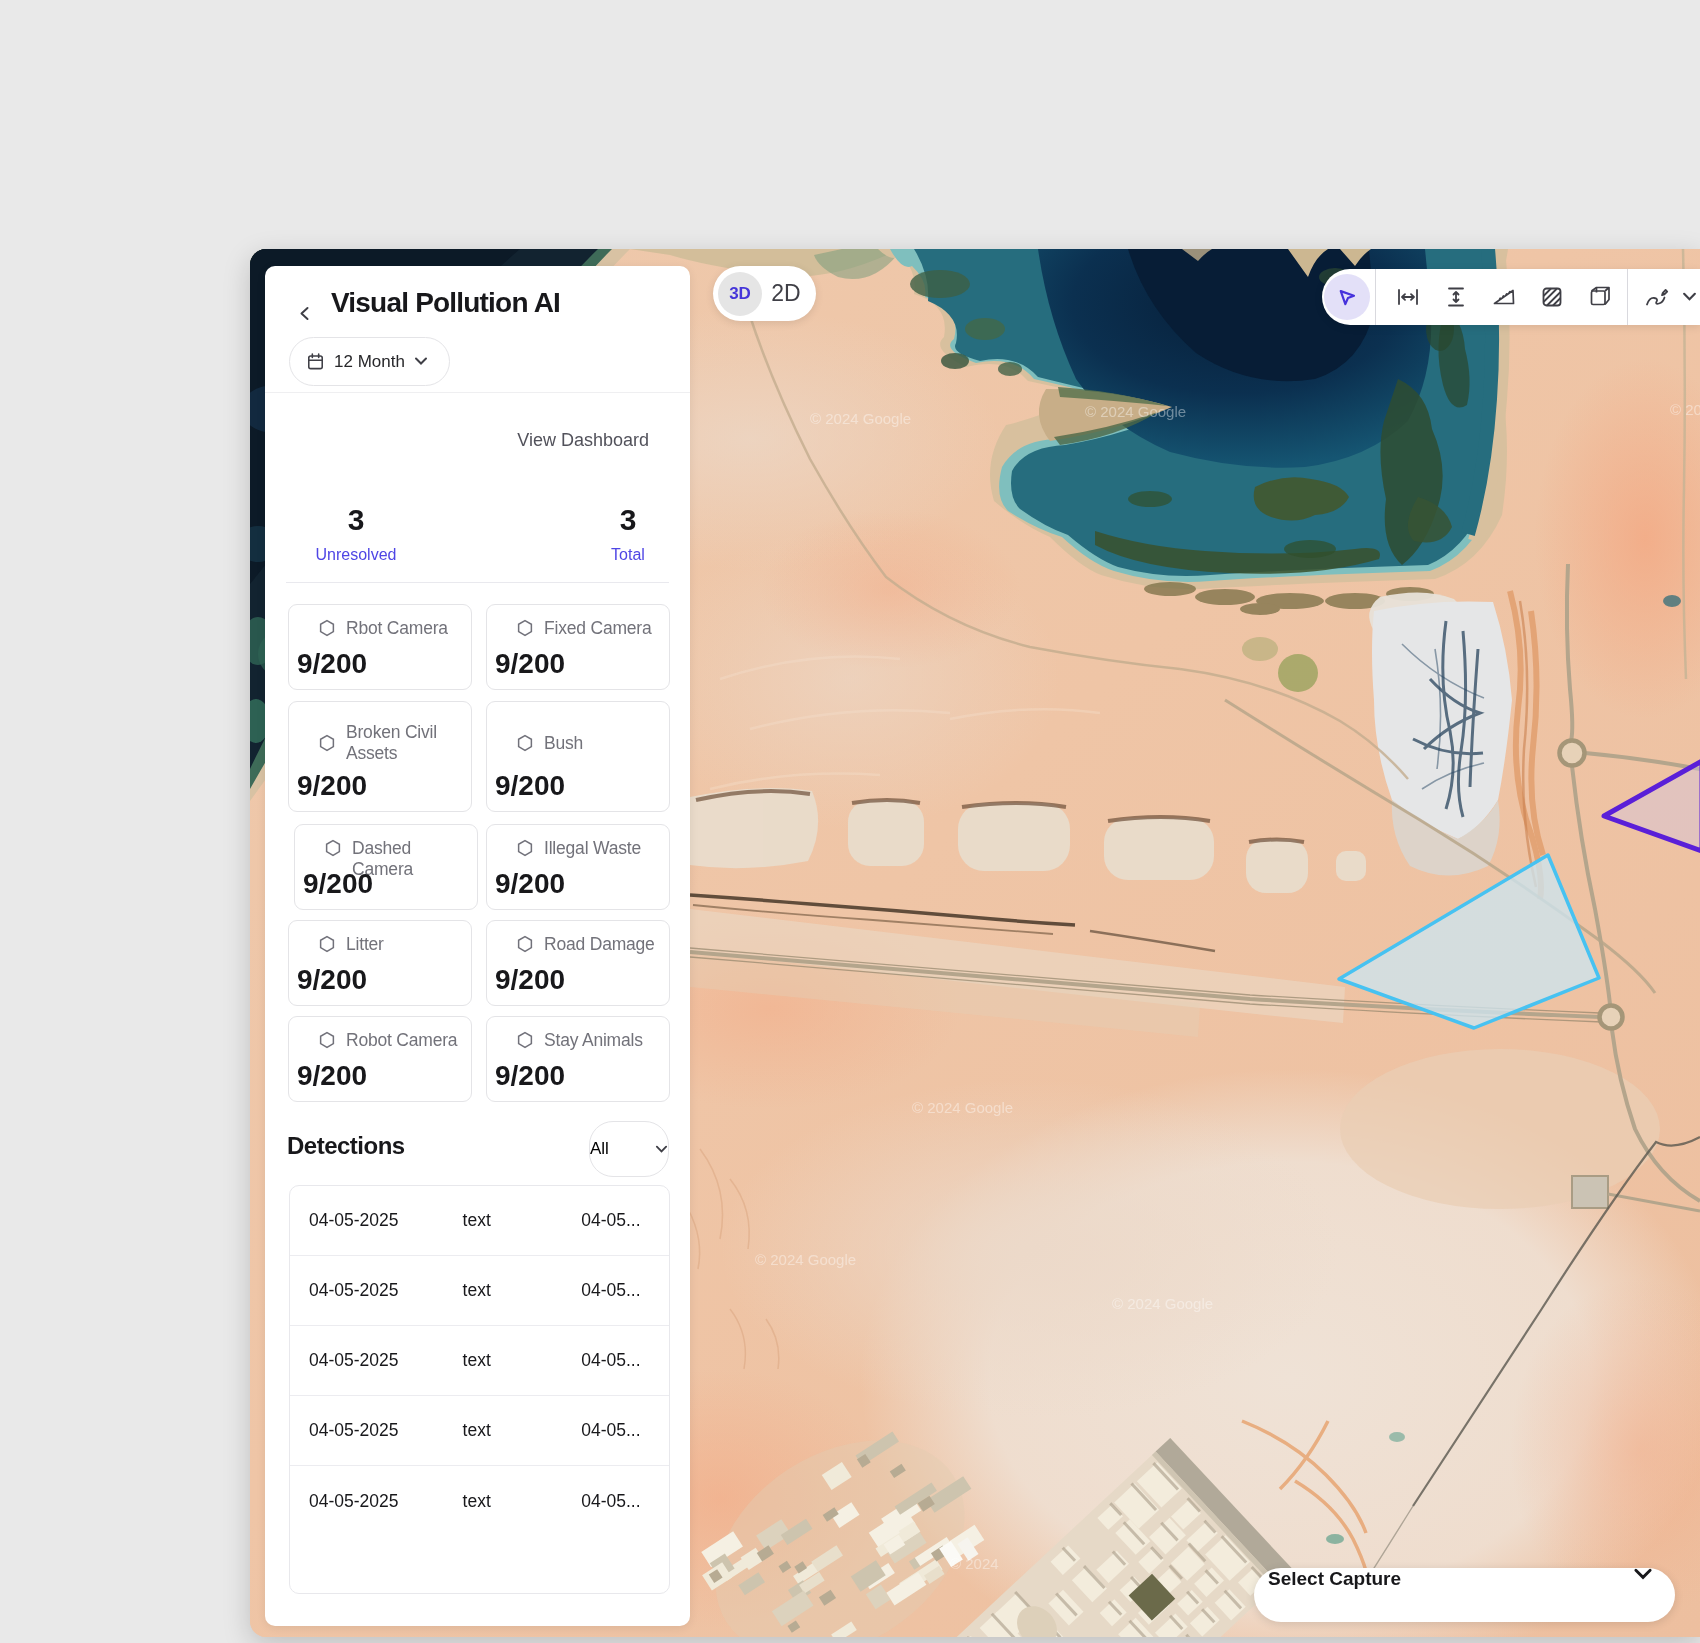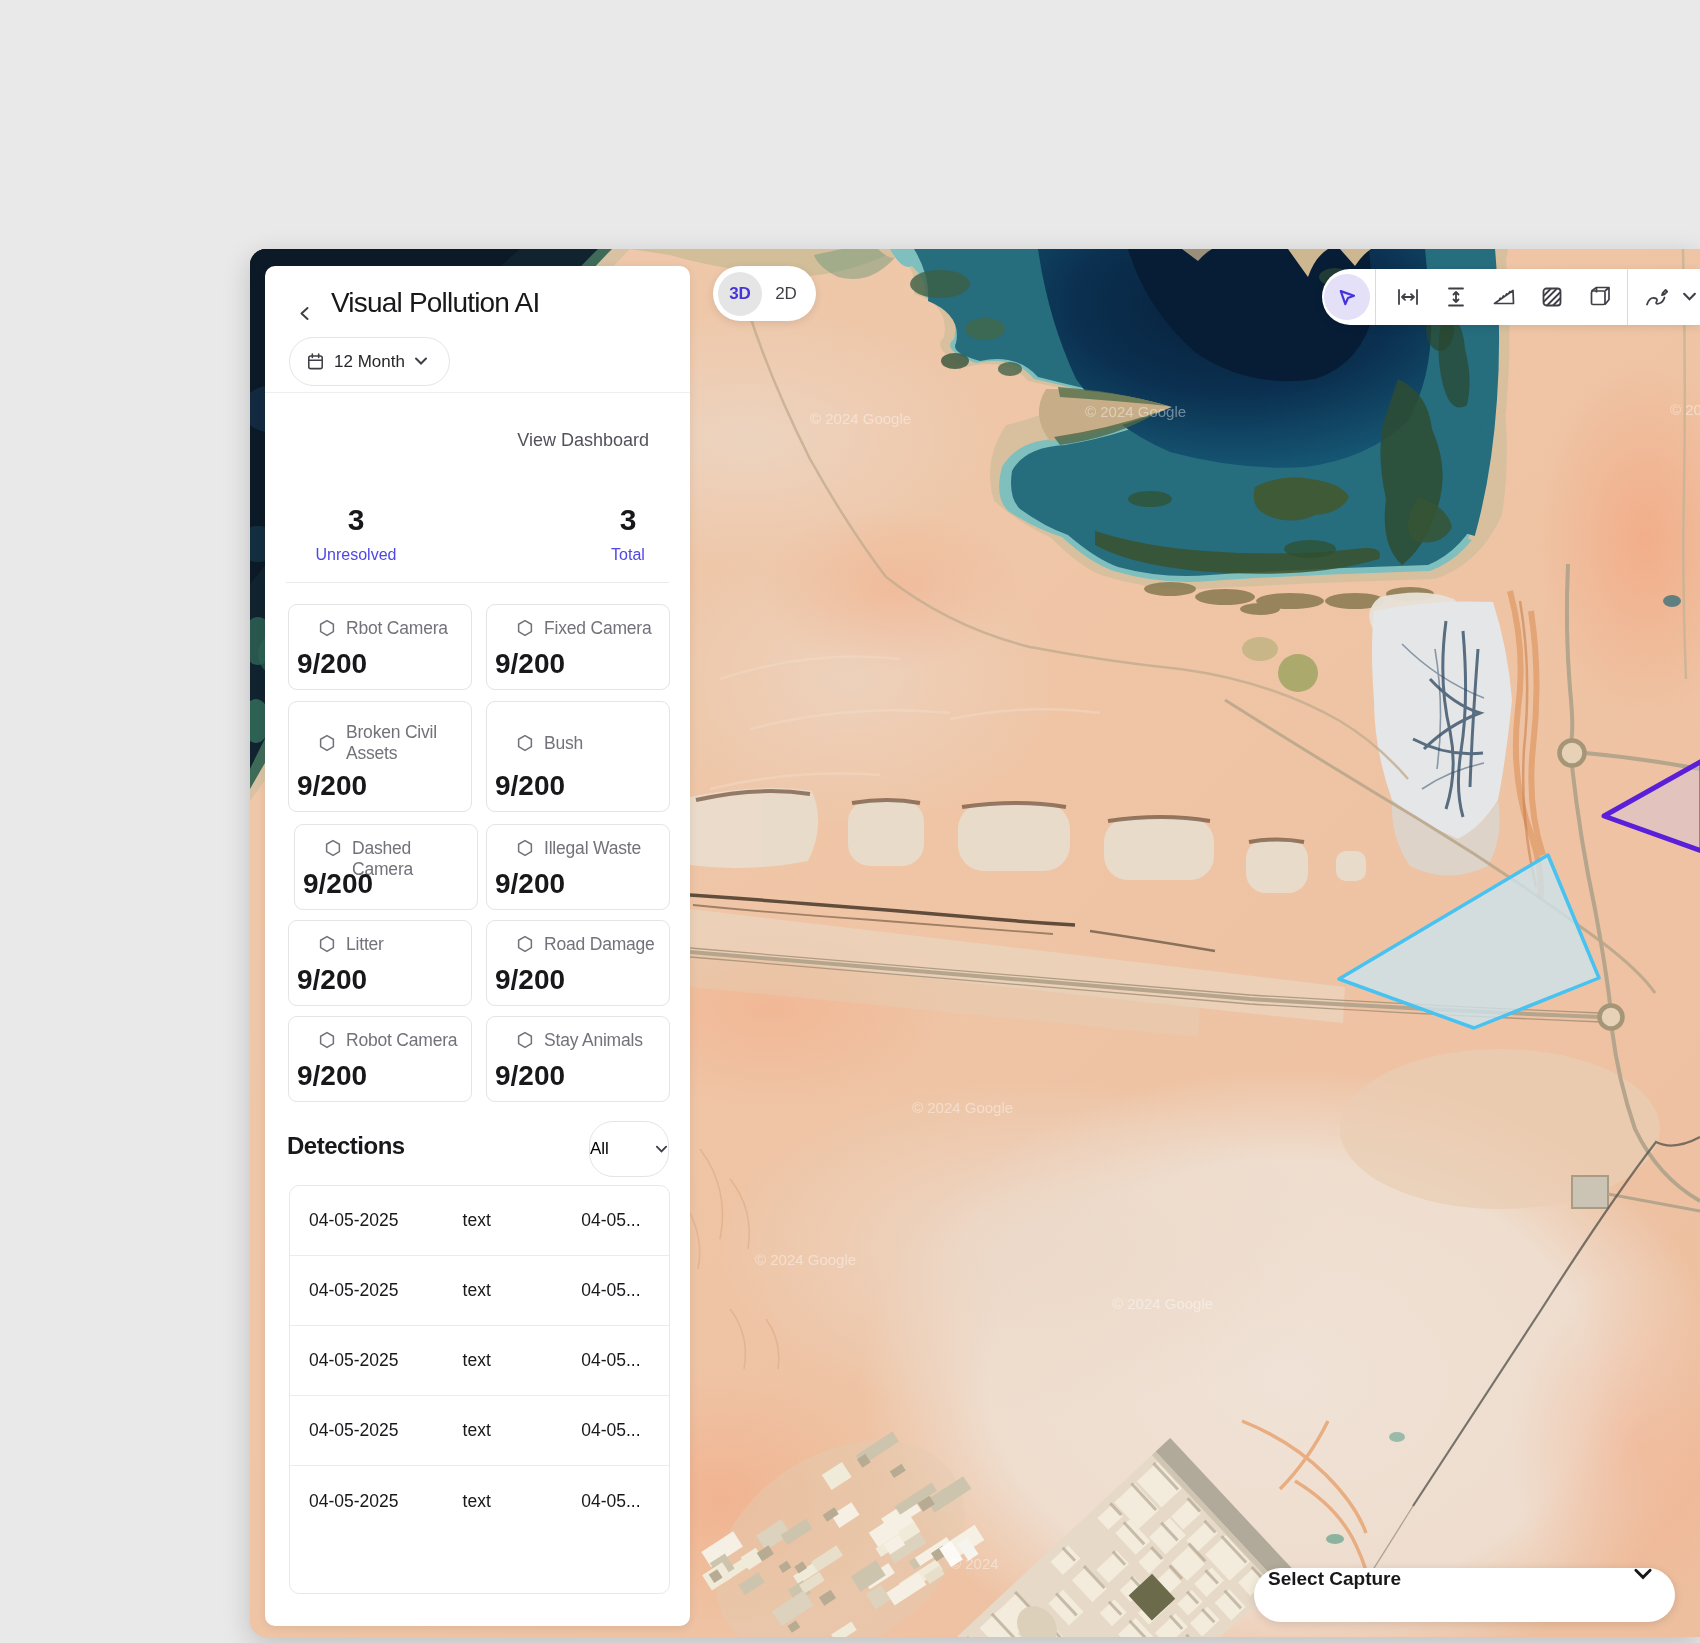--- a/index.html
+++ b/index.html
@@ -1,19 +1,19 @@
 <!DOCTYPE html>
 <html><head><meta charset="utf-8">
 <style>
 *{margin:0;padding:0;box-sizing:border-box}
 html,body{width:1700px;height:1643px;background:#e9e9e9;font-family:"Liberation Sans",sans-serif;overflow:hidden}
 .window{position:absolute;left:250px;top:249px;width:1450px;height:1388px;border-radius:16px 0 0 16px;overflow:hidden;box-shadow:0 8px 28px rgba(0,0,0,.18);background:#edc7ab}
 .map{position:absolute;left:0;top:0}
 .panel{position:absolute;left:15px;top:17px;width:425px;height:1360px;background:#fff;border-radius:10px;box-shadow:0 2px 10px rgba(0,0,0,.08)}
-.title{position:absolute;left:66px;top:21px;font-size:28px;font-weight:400;color:#18181b;letter-spacing:-.8px}
+.title{position:absolute;left:66px;top:21px;font-size:28px;font-weight:700;color:#18181b;letter-spacing:-.8px}
 .monthpill{position:absolute;left:24px;top:71px;width:161px;height:49px;border:1px solid #e4e4e7;border-radius:25px;display:flex;align-items:center;padding-left:16px;color:#27272a;font-size:17px}
 .monthpill svg{margin-right:9px}
 .monthpill .chev{margin-left:9px}
 .div1{position:absolute;left:0;top:126px;width:425px;height:1px;background:#efeff1}
 .viewdash{position:absolute;right:41px;top:164px;font-size:18px;color:#52525b}
 .statnum{position:absolute;top:237px;font-size:30px;font-weight:700;color:#18181b;width:120px;text-align:center}
 .statlbl{position:absolute;top:280px;font-size:16px;color:#4f46e5;width:120px;text-align:center}
 .div2{position:absolute;left:21px;top:316px;width:383px;height:1px;background:#e9e9ee}
 .cards{position:absolute;left:23px;top:338px;width:381px}
 .card{position:absolute;width:184px;height:86px;border:1px solid #e4e4e7;border-radius:9px;background:#fff;padding:13px 10px 10px 29px}
@@ -26,21 +26,21 @@
 .allpill{position:absolute;left:324px;top:855px;width:80px;height:56px;border:1px solid #e4e4e7;border-radius:24px;display:flex;align-items:center;justify-content:space-between;font-size:17px;color:#000000}
 .table{position:absolute;left:24px;top:919px;width:381px;height:409px;border:1px solid #e8e8ec;border-radius:10px;overflow:hidden}
 .thead{display:flex;align-items:center;height:57px;background:#f4f4f8;border-bottom:1px solid #e8e8ec;color:#52525b;font-size:17px}
 .trow{display:flex;align-items:center;height:70px;border-bottom:1px solid #ececf0;color:#18181b;font-size:17.5px}
 .trow:last-child{border-bottom:none}
 .c1{padding-left:19px;width:173px}
 .c2{width:119px}
 .c3{width:88px;white-space:nowrap;overflow:hidden}
 .pill3d{position:absolute;left:463px;top:17px;width:103px;height:55px;background:#fff;border-radius:28px;box-shadow:0 2px 8px rgba(0,0,0,.10);display:flex;align-items:center}
 .p3{width:44px;height:44px;margin-left:5px;border-radius:50%;background:#e5e5e5;display:flex;align-items:center;justify-content:center;font-size:17px;font-weight:700;color:#4636d9}
-.p2{flex:1;text-align:center;font-size:17px;font-weight:500;color:#3f3f46;margin-left:2px;margin-right:8px}
+.p2{flex:1;text-align:center;font-size:23px;font-weight:500;color:#3f3f46;margin-left:2px;margin-right:8px}
 .toolbar{position:absolute;left:1072px;top:20px;width:378px;height:56px;background:#fff;border-radius:28px 0 0 28px;box-shadow:0 2px 8px rgba(0,0,0,.10);display:flex;align-items:center}
 .tcirc{width:46px;height:46px;margin-left:2px;border-radius:50%;background:#e3e0f8;display:flex;align-items:center;justify-content:center}
 .tdiv{width:1px;height:56px;background:#d9d9de;margin-left:5px}
 .ticon{width:48px;display:flex;align-items:center;justify-content:center}
 .capture{position:absolute;left:1004px;top:1319px;width:421px;height:54px;background:#fff;border-radius:27px;box-shadow:0 2px 10px rgba(0,0,0,.12);display:flex;align-items:flex-start;font-size:19px;font-weight:600;color:#18181b;padding-left:14px}
 .capture svg{position:absolute;right:22px}
 </style></head>
 <body>
 <div class="window">
 <svg class="map" width="1450" height="1388" viewBox="0 0 1450 1388">

